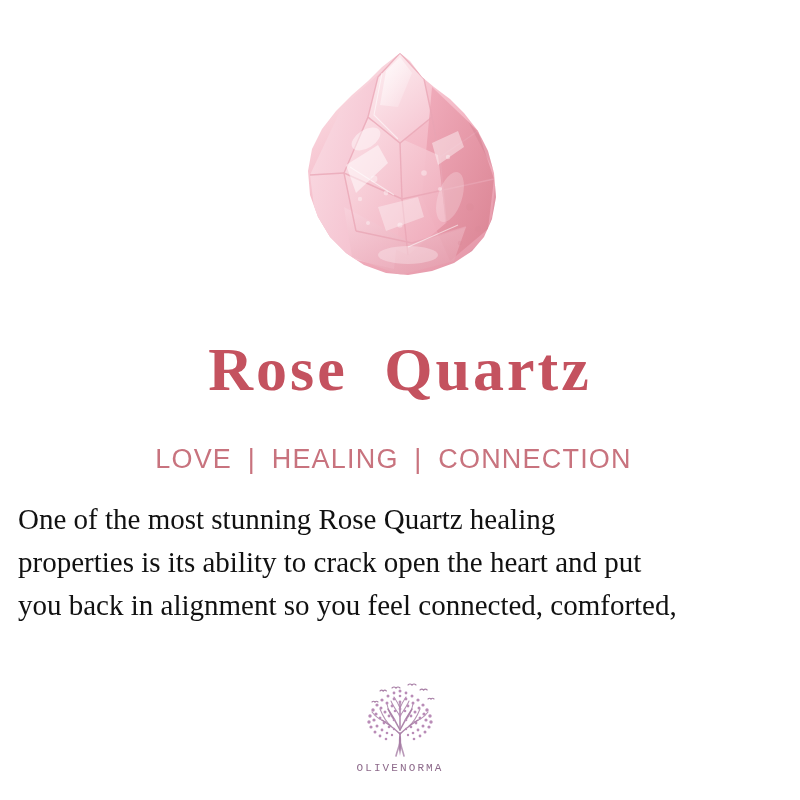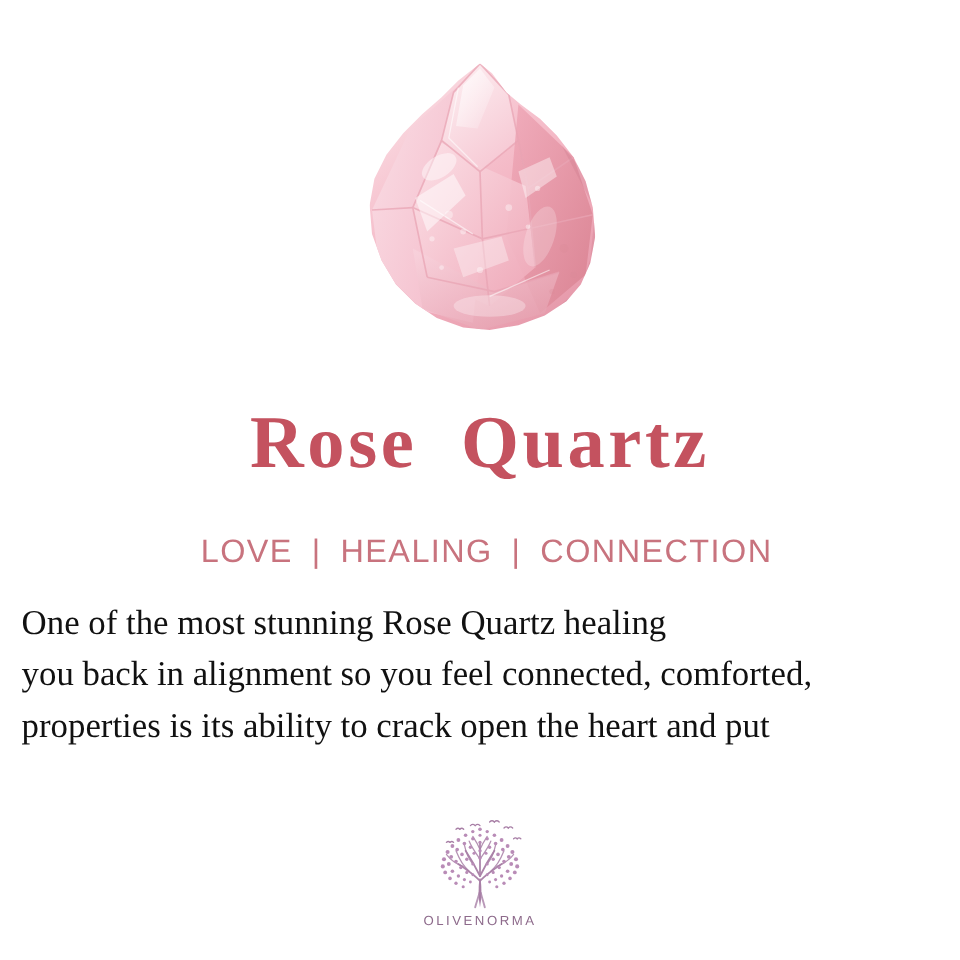--- a/index.html
+++ b/index.html
@@ -50,21 +50,21 @@
     letter-spacing: 3px;
     word-spacing: 18px;
     line-height: 70px;
     color: #c4525f;
     white-space: nowrap;
   }
 
   
   .subtitle {
     position: absolute;
-    left: 16px;
+    left: 4px;
     top: 442px;
     width: 779px;
     text-align: center;
     font-family: "Liberation Sans", "DejaVu Sans", sans-serif;
     font-size: 27px;
     font-weight: 300;
     letter-spacing: 1.2px;
     line-height: 34px;
     color: #c8737e;
     white-space: nowrap;
@@ -101,21 +101,21 @@
     flex-direction: column;
     align-items: center;
   }
   .logo-mark {
     display: block;
     width: 84px;
     height: 76px;
   }
   .logo-word {
     margin-top: 3px;
-    font-family: Liberation Sans, sans-serif;
+    font-family: Liberation Mono, monospace;
     font-size: 11px;
     font-weight: 400;
     letter-spacing: 2.1px;
     color: #8d6a8b;
     line-height: 14px;
   }
 </style>
 </head>
 <body>
 
@@ -228,22 +228,22 @@
   <div class="subtitle">
     <span>LOVE</span>
     <span class="sep">|</span>
     <span>HEALING</span>
     <span class="sep">|</span>
     <span>CONNECTION</span>
   </div>
 
   <div class="body-copy">
     <span class="ln">One of the most stunning Rose Quartz healing</span>
+    <span class="ln">properties is its ability to crack open the heart and put</span>
     <span class="ln">you back in alignment so you feel connected, comforted,</span>
-    <span class="ln">properties is its ability to crack open the heart and put</span>
   </div>
 
   <div class="logo">
     <svg class="logo-mark" viewBox="0 0 84 76" aria-hidden="true">
       <g stroke="#a87fa6" fill="none" stroke-linecap="round">
 
         <path d="M42 74 C40.5 66 40.5 58 41.5 50 L42.5 50 C43.5 58 43.5 66 42 74 Z" fill="#a87fa6" stroke="none"></path>
         <path d="M38 74 C39 70 40.5 66 41.6 62" stroke-width="1.6" opacity="0.8"></path>
         <path d="M46 74 C45 70 43.6 66 42.6 62" stroke-width="1.6" opacity="0.8"></path>
 

